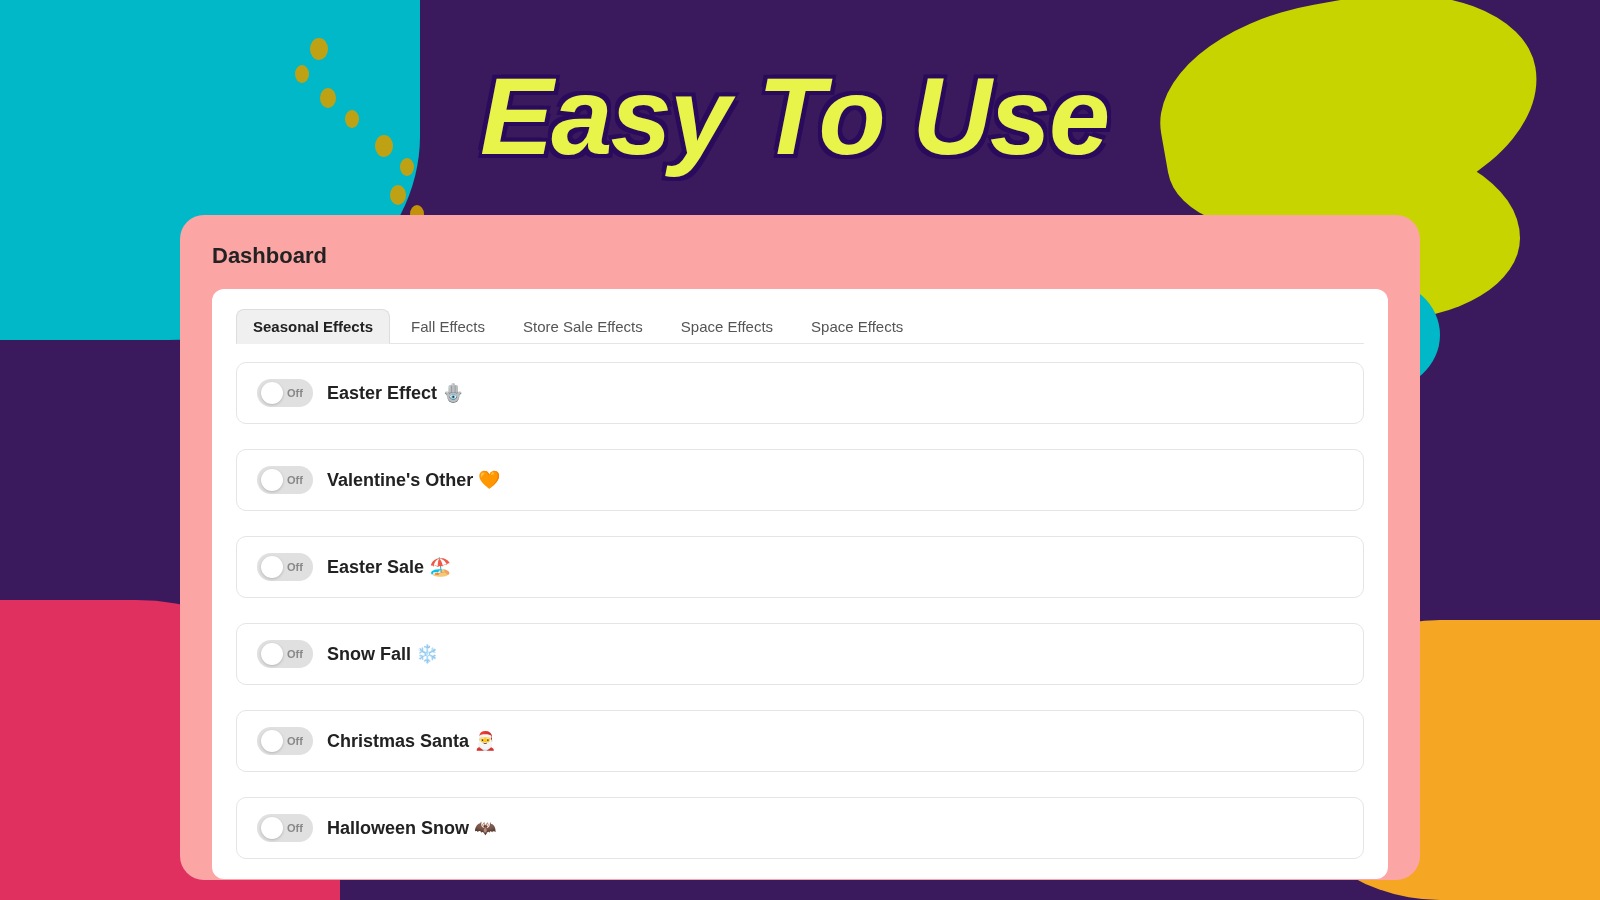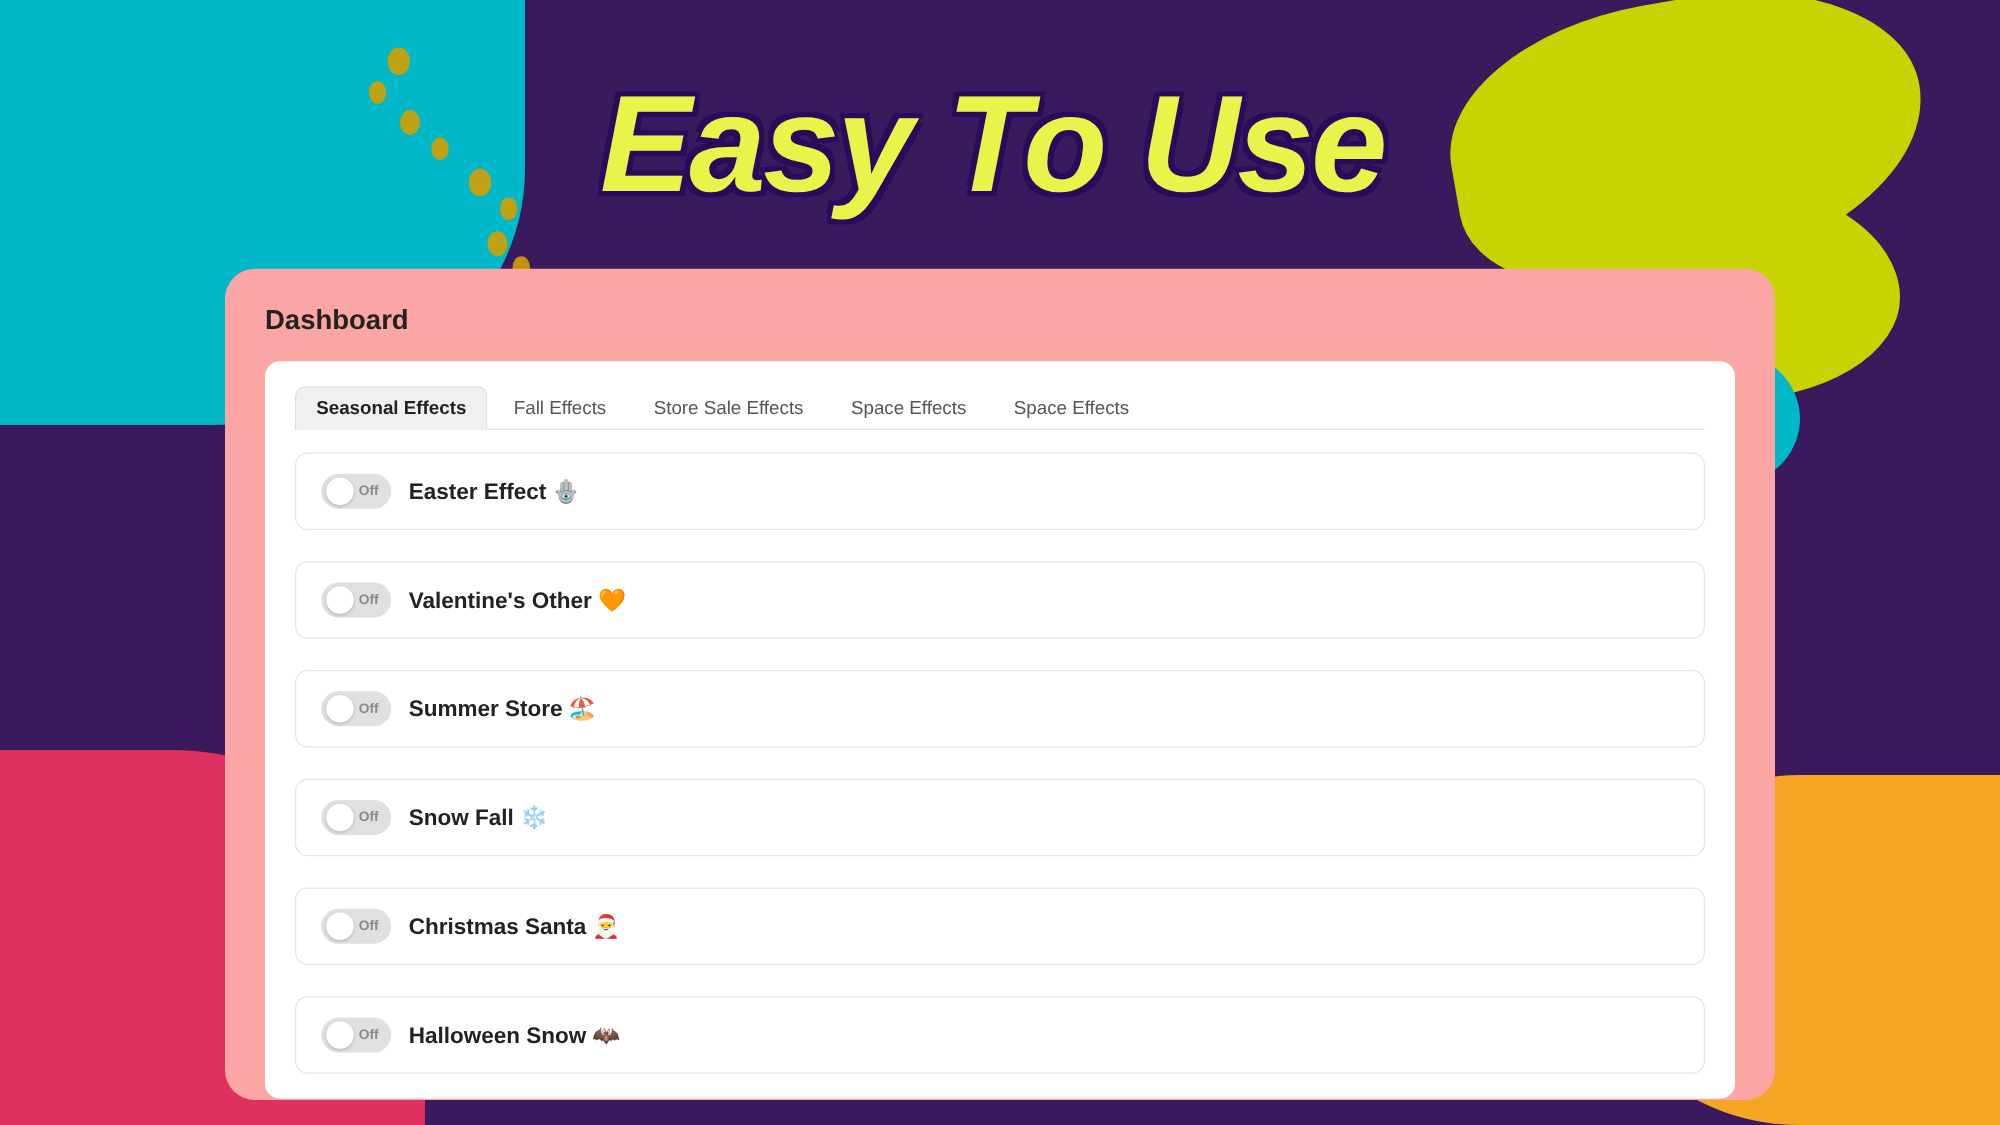--- a/index.html
+++ b/index.html
@@ -299,21 +299,21 @@
           <span>Valentine's Other</span> 🧡
         </span>
       </div>
 
       <div class="effect-row">
         <div class="toggle">
           <div class="toggle-knob"></div>
           <span class="toggle-label">Off</span>
         </div>
         <span class="effect-name">
-          <span>Summer Store</span> 🏖️
+          <span>Easter Sale</span> 🏖️
         </span>
       </div>
 
       <div class="effect-row">
         <div class="toggle">
           <div class="toggle-knob"></div>
           <span class="toggle-label">Off</span>
         </div>
         <span class="effect-name">
           <span>Snow Fall</span> ❄️

